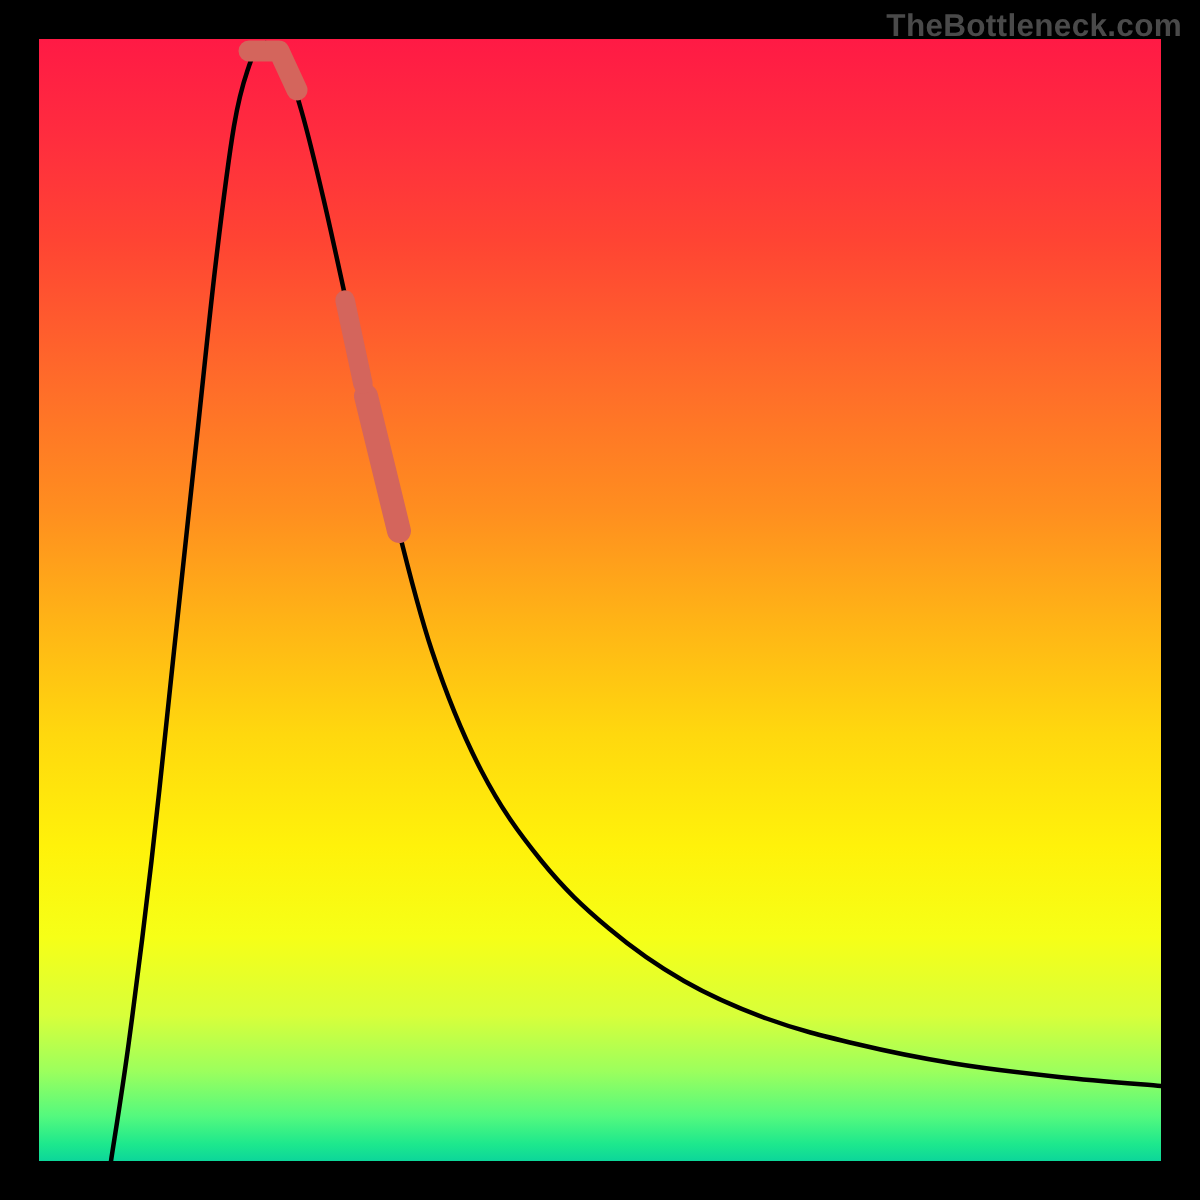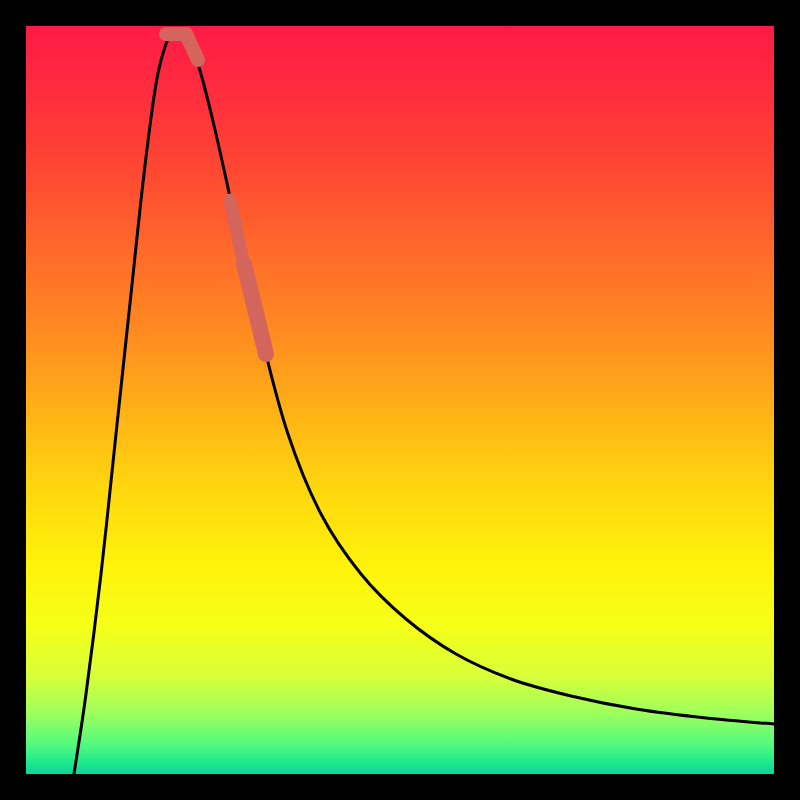--- a/index.html
+++ b/index.html
@@ -61,20 +61,21 @@
     position: absolute;
     left: 0; top: 0;
     width: 748px;
     height: 748px;
   }
 </style>
 </head>
 <body>
 
 <div class="frame">
+  <div class="watermark">TheBottleneck.com</div>
   <div class="plot">
     <div class="gradient"></div>
     <svg class="curve" viewBox="0 0 748 748" preserveAspectRatio="none">
       <g id="series-container">
           <path d="M 48 748 C 50.16 733.6, 55.14 704, 60 668 C 64.86 632, 69.6 594.8, 75 548 C 80.4 501.2, 84.6 458.4, 90 408 C 95.4 357.6, 99.96 314.8, 105 268 C 110.04 221.2, 113.5 185.8, 118 148 C 122.5 110.2, 126.04 81.4, 130 58 C 133.96 34.6, 136.76 27.72, 140 18 C 143.24 8.280000000000001, 145.3 6.52, 148 4 C 150.7 1.48, 152.48 2.92, 155 4 C 157.52 5.08, 158.4 2.08, 162 10 C 165.6 17.92, 169.96 30.36, 175 48 C 180.04 65.64, 183.7 81, 190 108 C 196.3 135, 201.9 162, 210 198 C 218.1 234, 225.64 270.2, 235 308 C 244.36 345.8, 251.2 375.6, 262 408 C 272.8 440.4, 281.86 462.8, 295 488 C 308.14 513.2, 319.7 529.1, 335 548 C 350.3 566.9, 362.9 578.6, 380 593 C 397.1 607.4, 411.1 617.2, 430 628 C 448.9 638.8, 464.3 645.44, 485 653 C 505.7 660.56, 522.5 664.6, 545 670 C 567.5 675.4, 585.7 679.04, 610 683 C 634.3 686.96, 655.16 689.3, 680 692 C 704.84 694.7, 735.76 696.92, 748 698" fill="none" stroke="#000000" stroke-width="3" stroke-linecap="round" stroke-linejoin="round"></path>
           <path d="M218 238 L240 328" fill="none" stroke="#d4655c" stroke-width="16" stroke-linecap="round" stroke-linejoin="round"></path>
           <path d="M204 174 L216 230" fill="none" stroke="#d4655c" stroke-width="13" stroke-linecap="round" stroke-linejoin="round"></path>
           <path d="M140 8 L160 8 L172 34" fill="none" stroke="#d4655c" stroke-width="14" stroke-linecap="round" stroke-linejoin="round"></path>
         </g>
     </svg>

